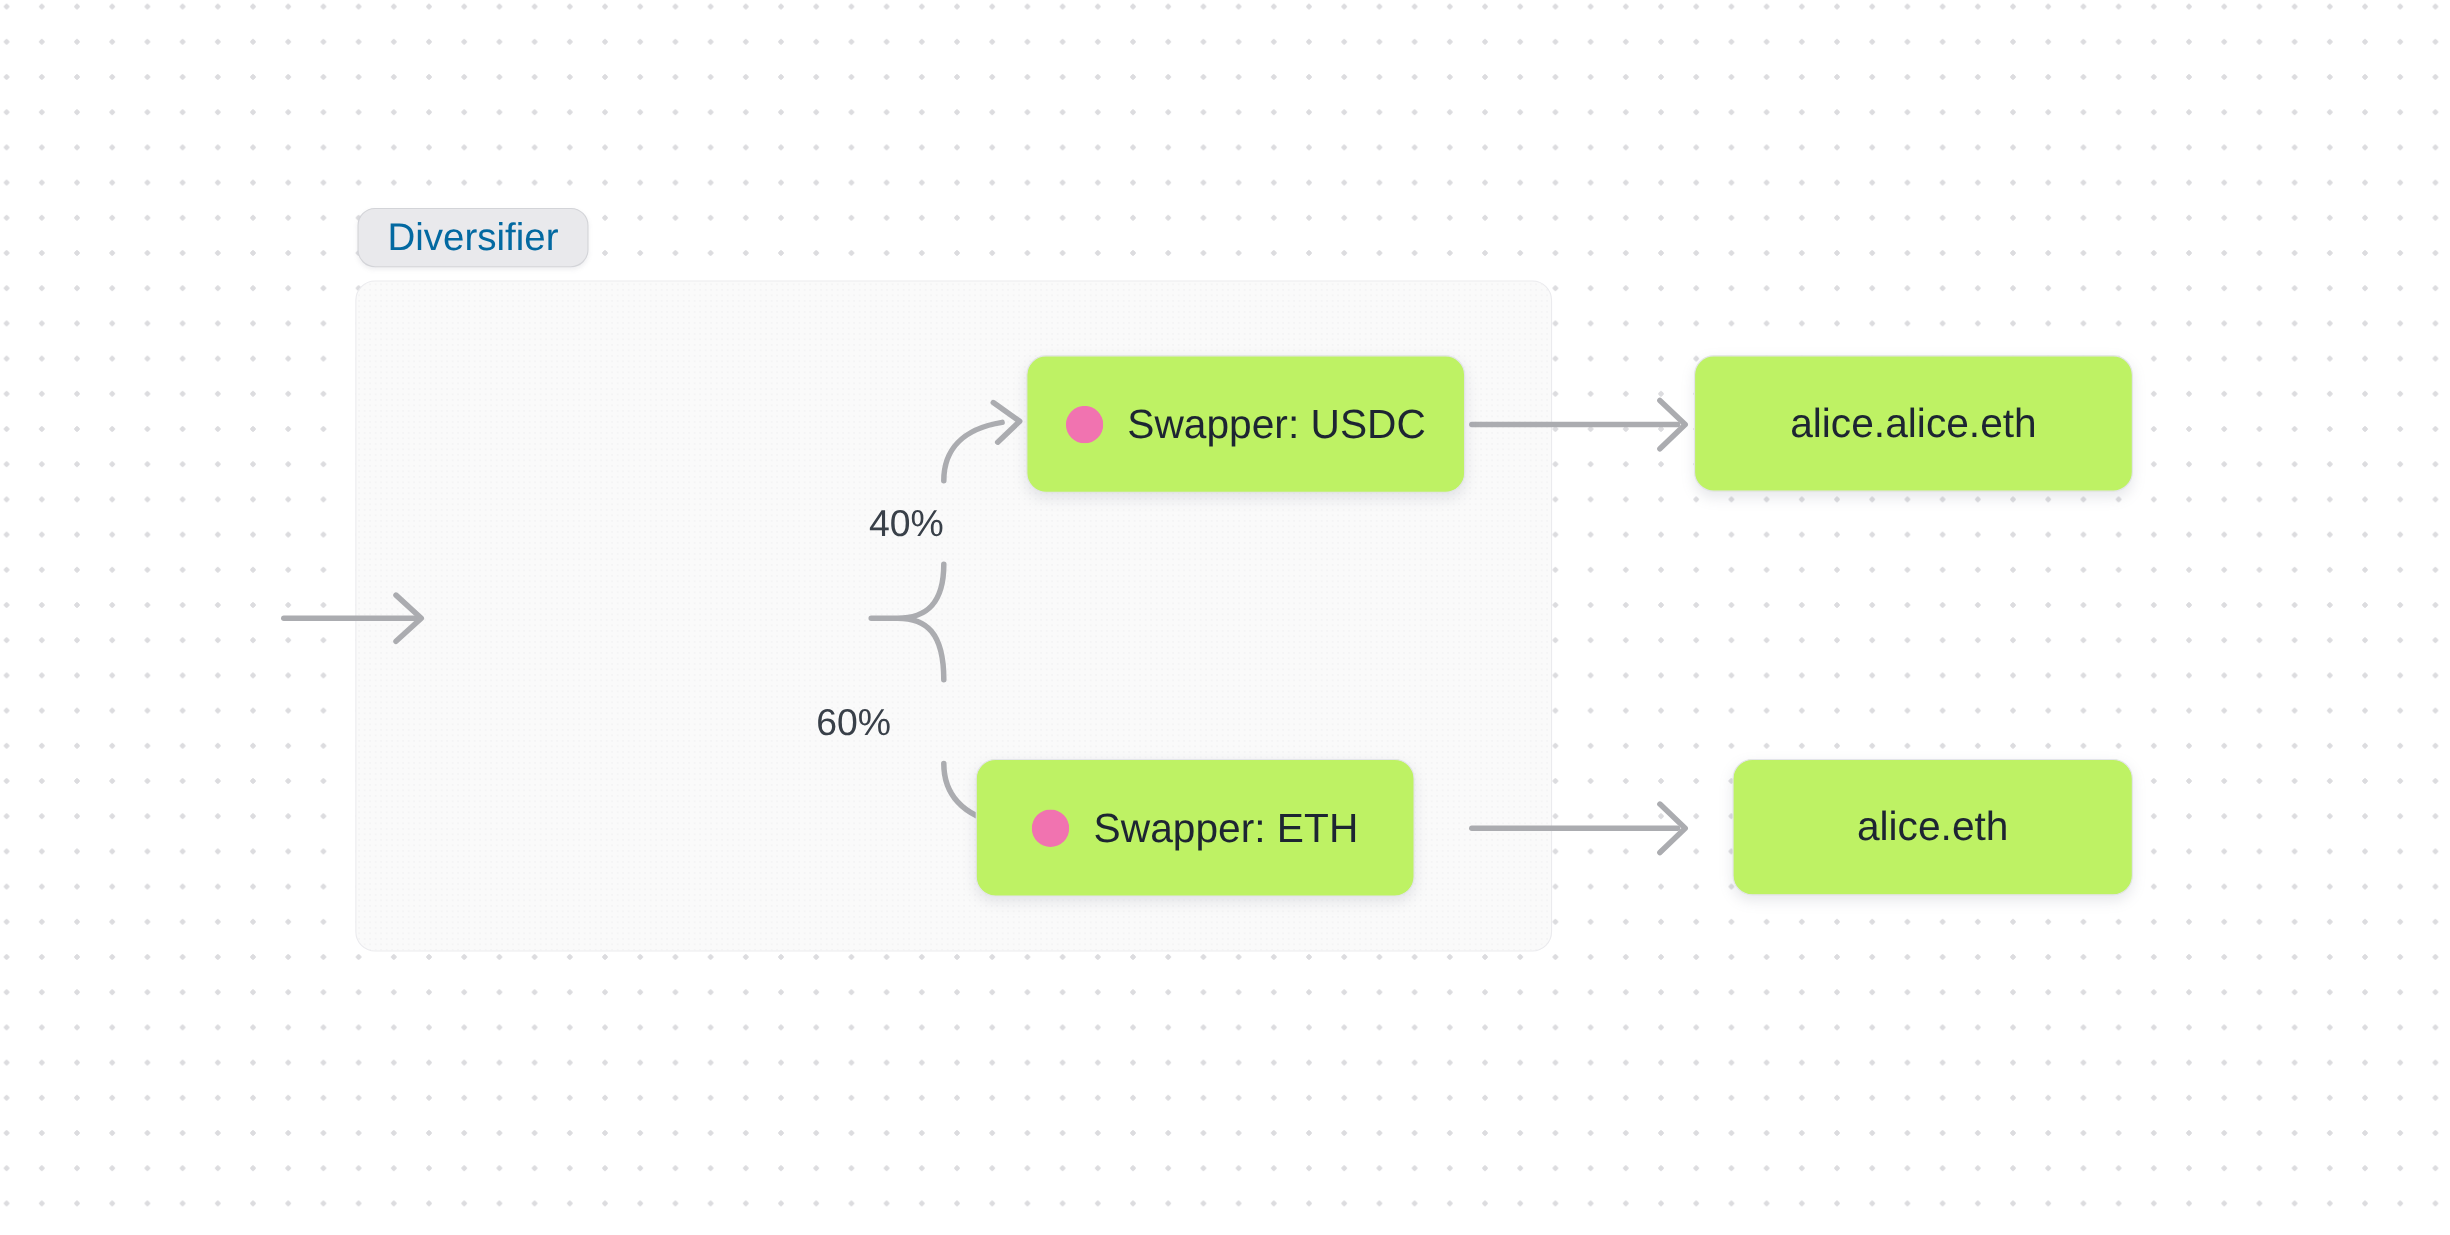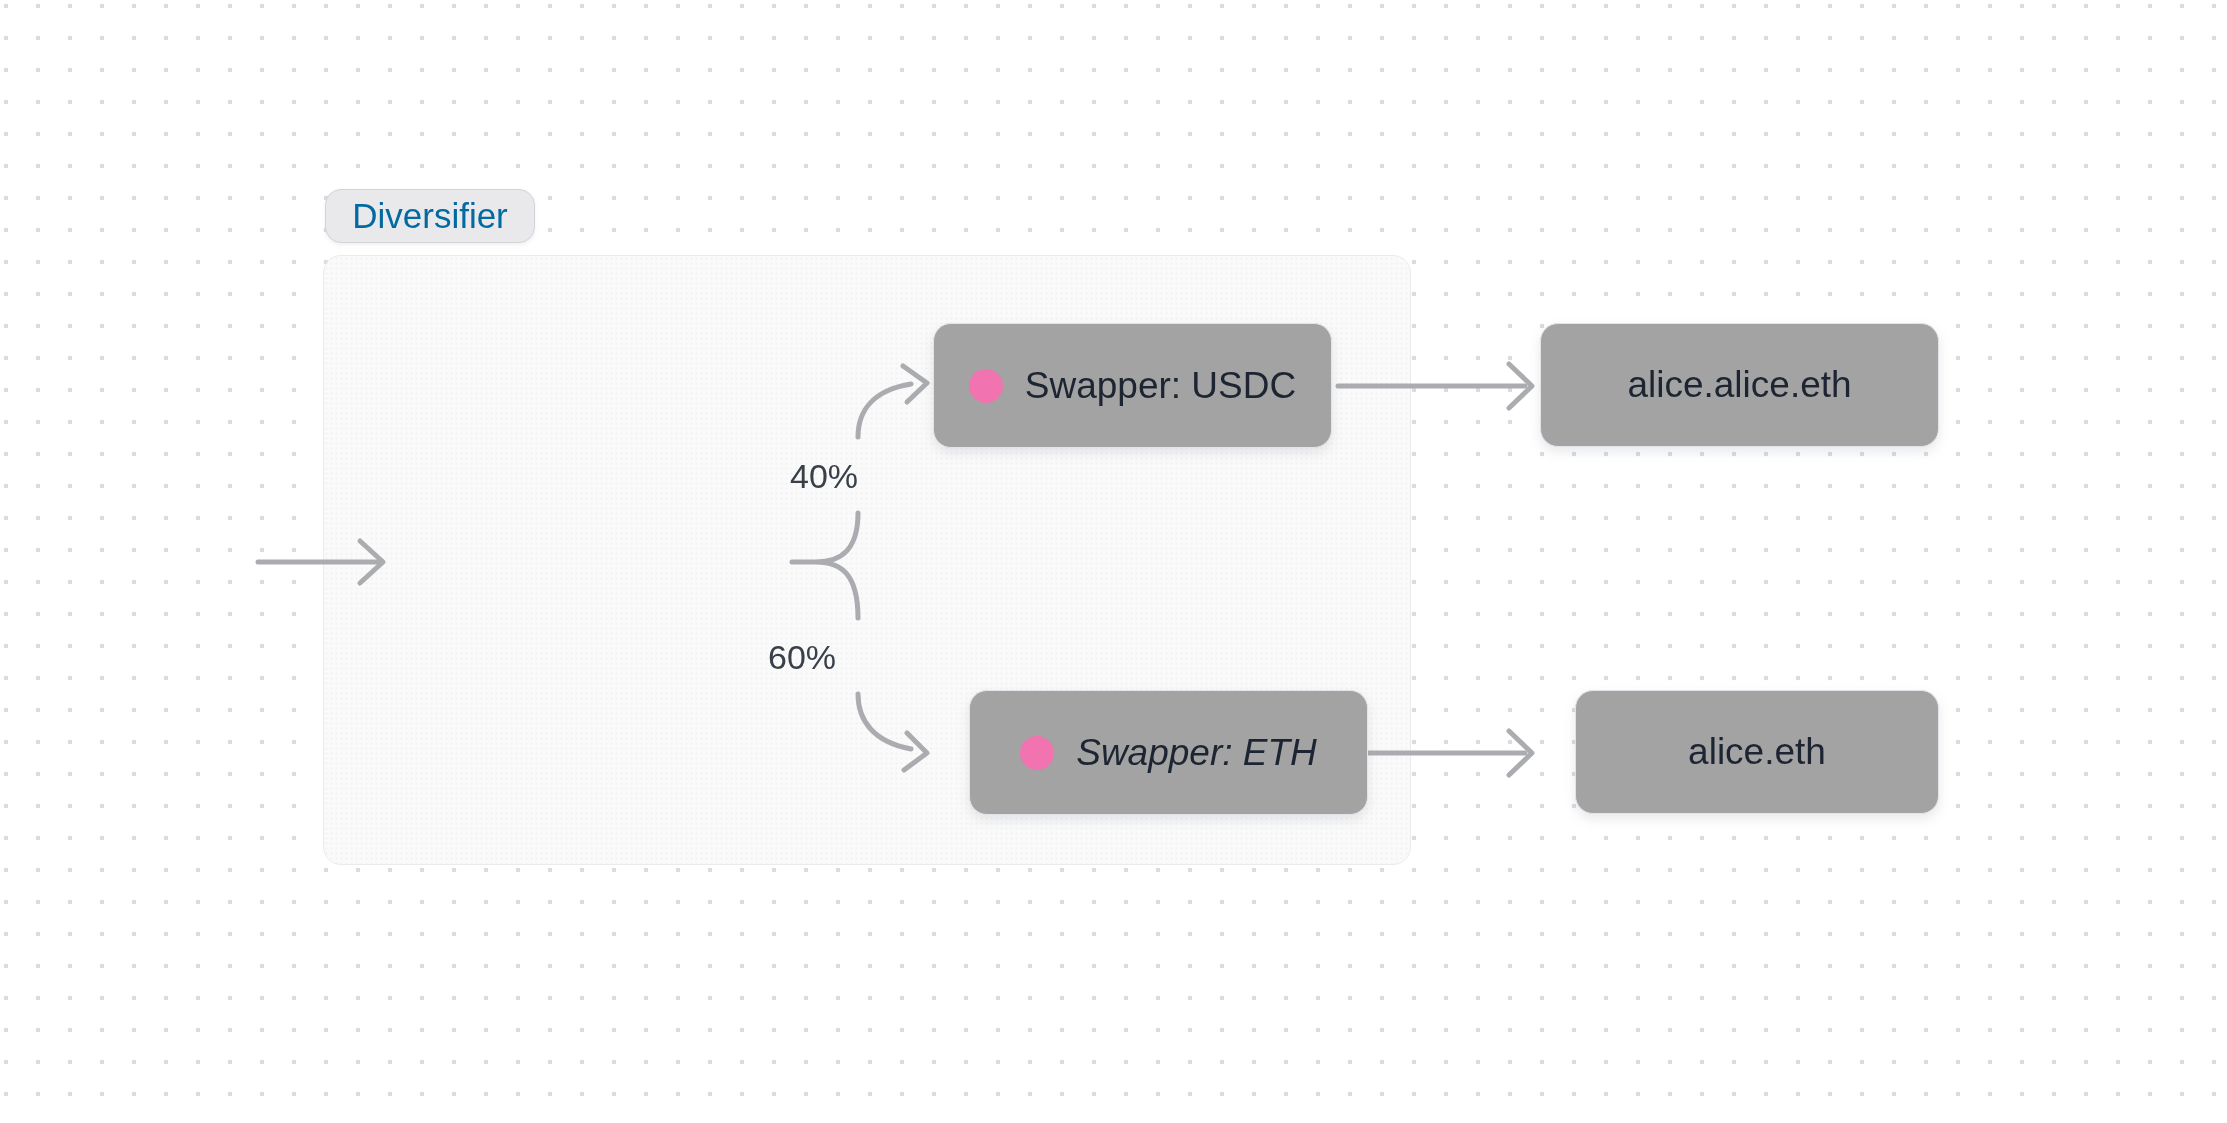--- a/index.html
+++ b/index.html
@@ -47,40 +47,40 @@
     align-items: center;
     justify-content: center;
     font-size: 35px;
     font-weight: 500;
     color: #0369a1;
     box-shadow: 0 2px 4px rgba(130,135,150,0.12);
   }
   
   .node {
     position: absolute;
-    background: #a3a3a3;
+    background: #bef264;
     border: 1.5px solid #e3e4e9;
     border-radius: 18px;
     box-sizing: border-box;
     display: flex;
     align-items: center;
     justify-content: center;
     gap: 22px;
     font-size: 37px;
     color: #1d2532;
     box-shadow: 0 5px 12px rgba(130,135,150,0.18);
   }
   .node .dot {
     width: 34px; height: 34px;
     flex: 0 0 auto;
     display: block;
   }
   .node-split  { left: 390px;  top: 498px; width: 398px; height: 125px; }
   .node-usdc   { left: 933px;  top: 323px; width: 399px; height: 125px; }
-  .node-eth    { left: 969px;  top: 690px; width: 399px; height: 125px; font-style: italic; }
+  .node-eth    { left: 887px;  top: 690px; width: 399px; height: 125px; }
   .node-taxes  { left: 1540px; top: 323px; width: 399px; height: 124px; }
   .node-alice  { left: 1540px; top: 690px; width: 364px; height: 124px; margin-left: 35px; }
   
   svg.edges {
     position: absolute;
     inset: 0;
     width: 2227px;
     height: 1123px;
   }
   svg.edges path {
@@ -93,21 +93,21 @@
   .edge-label {
     position: absolute;
     width: 140px;
     text-align: left;
     font-size: 34px;
     font-weight: 500;
     color: #394049;
     line-height: 40px;
   }
   .label-40 { left: 790px; top: 456px; }
-  .label-60 { left: 768px; top: 637px; }
+  .label-60 { left: 742px; top: 637px; }
 </style>
 </head>
 <body>
 
 <div class="canvas">
 
   <div class="group-box"></div>
 
   <div class="group-pill">
     <span>Diversifier</span>

